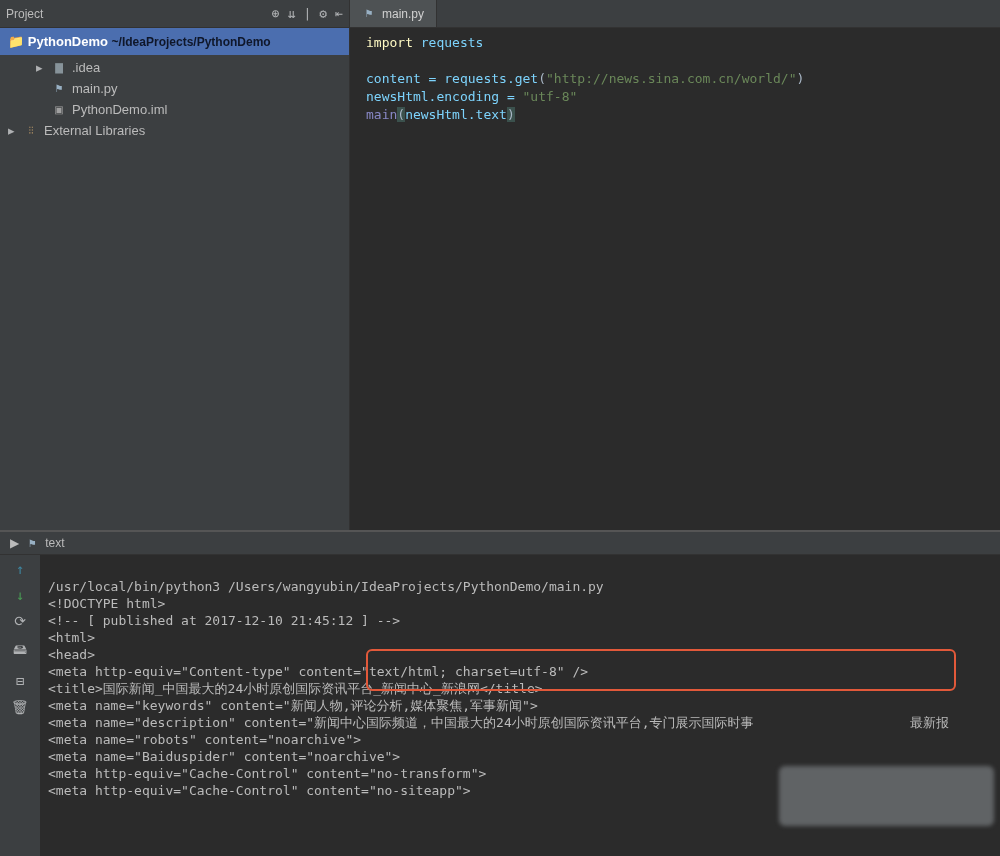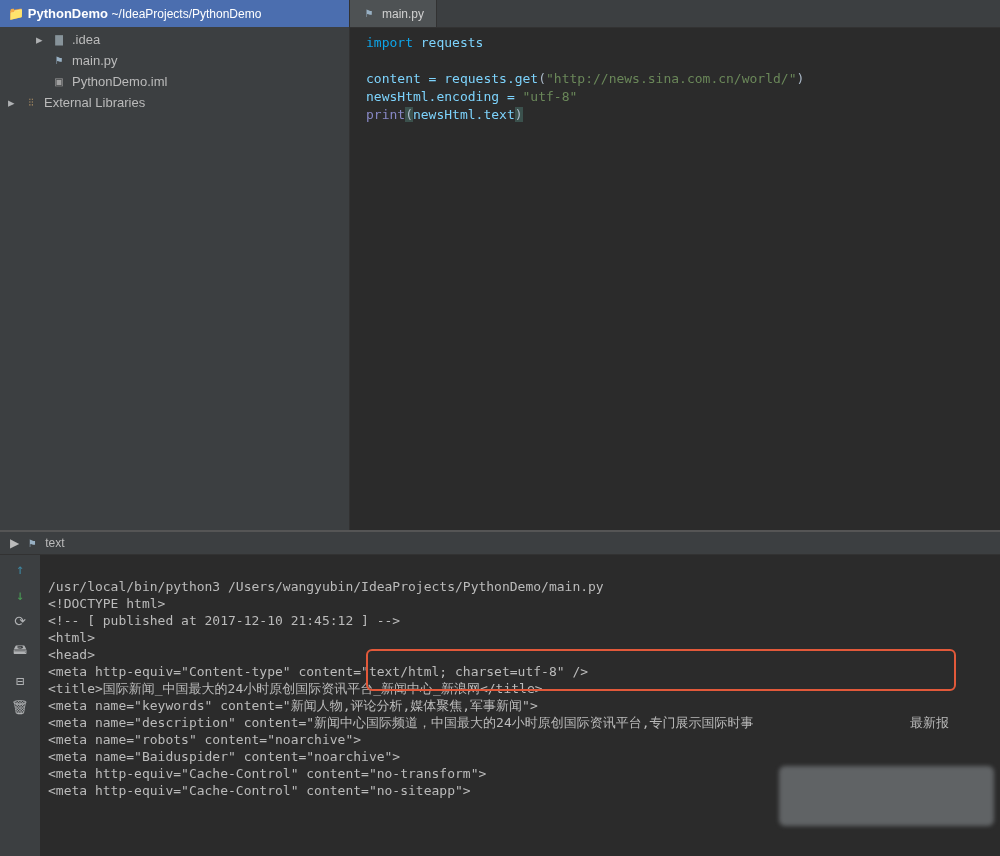--- a/index.html
+++ b/index.html
@@ -42,21 +42,21 @@
       font-size: 13px;
     }
     .project-root {
       padding: 6px 8px;
       background: #4b6eaf;
       color: #ffffff;
       font-family: -apple-system, sans-serif;
       font-size: 13px;
       font-weight: 600;
     }
-    .project-root .path { color: #ffffff; font-weight: 400; font-size: 12px; text-align: center; }
+    .project-root .path { color: #0f172a; font-weight: 700; font-size: 12px; text-align: center; }
     .tree {
       padding: 2px 0;
       font-family: -apple-system, sans-serif;
       font-size: 13px;
     }
     .tree-item {
       display: flex;
       align-items: center;
       padding: 3px 8px;
       color: #bbbbbb;
@@ -108,21 +108,21 @@
       line-height: 18px;
       font-size: 13px;
     }
     .code {
       flex: 1;
       padding: 6px 16px;
       line-height: 18px;
       font-size: 13px;
       white-space: pre;
     }
-    .kw { color: #0ea5e9; }
+    .kw { color: #fef9c3; }
     .ident { color: #7dd3fc; }
     .str { color: #6a8759; }
     .func { color: #8888c6; }
     .paren { color: #a9b7c6; }
     .hl-paren { background: #3b514d; }
 
     .run-panel {
       flex: 1;
       display: flex;
       flex-direction: column;
@@ -185,20 +185,30 @@
       border-radius: 6px;
       filter: blur(2px);
     }
   </style>
 </head>
 <body>
 
 <div class="main-layout">
   <div class="top-area">
     <div class="sidebar">
+      <div class="sidebar-header">
+        <span class="title">Project</span>
+        <span class="icons">
+          <span>⊕</span>
+          <span>⇊</span>
+          <span>|</span>
+          <span>⚙</span>
+          <span>⇤</span>
+        </span>
+      </div>
       <div class="project-root">
         📁 <span>PythonDemo</span>
         <span class="path">~/IdeaProjects/PythonDemo</span>
       </div>
       <div class="tree">
         <div class="tree-item">
           <span class="indent1"></span>
           <span class="tree-arrow">▸</span>
           <span class="icon-sq icon-folder">▇</span>
           <span>.idea</span>
@@ -228,21 +238,21 @@
         <div class="tab active">
           <span class="icon-sq icon-py">⚑</span>
           <span>main.py</span>
         </div>
       </div>
       <div class="code-body">
         <div class="code"><span class="kw">import</span><span class="ident"> requests</span>
 
 <span class="ident">content = requests.get</span><span class="paren">(</span><span class="str">"http://news.sina.com.cn/world/"</span><span class="paren">)</span>
 <span class="ident">newsHtml.encoding = </span><span class="str">"utf-8"</span>
-<span class="func">print</span><span class="hl-paren">(</span><span class="ident">newsHtml.text</span><span class="hl-paren">)</span></div>
+<span class="func">main</span><span class="hl-paren">(</span><span class="ident">newsHtml.text</span><span class="hl-paren">)</span></div>
       </div>
     </div>
   </div>
 
   <div class="run-panel">
     <div class="run-header">
       <span>▶</span>
       <span class="icon-sq icon-py">⚑</span>
       <span>text</span>
     </div>

